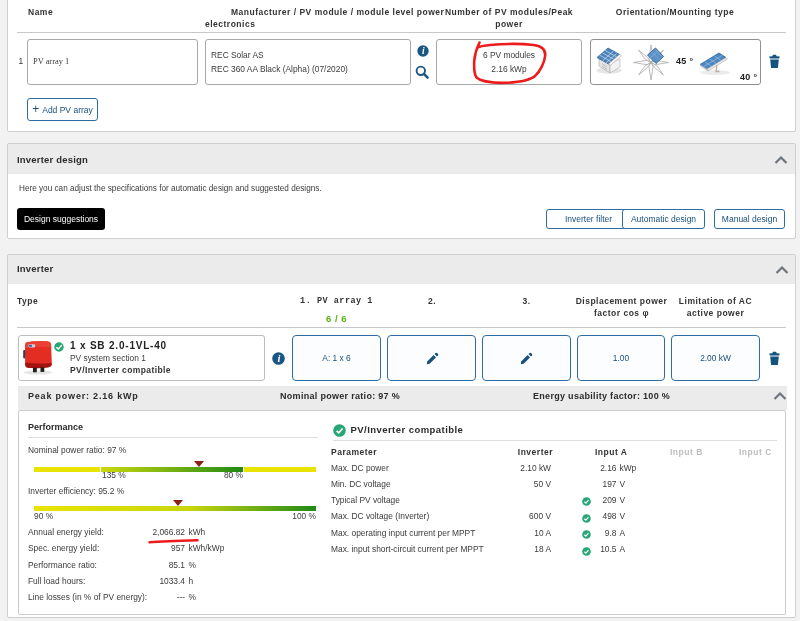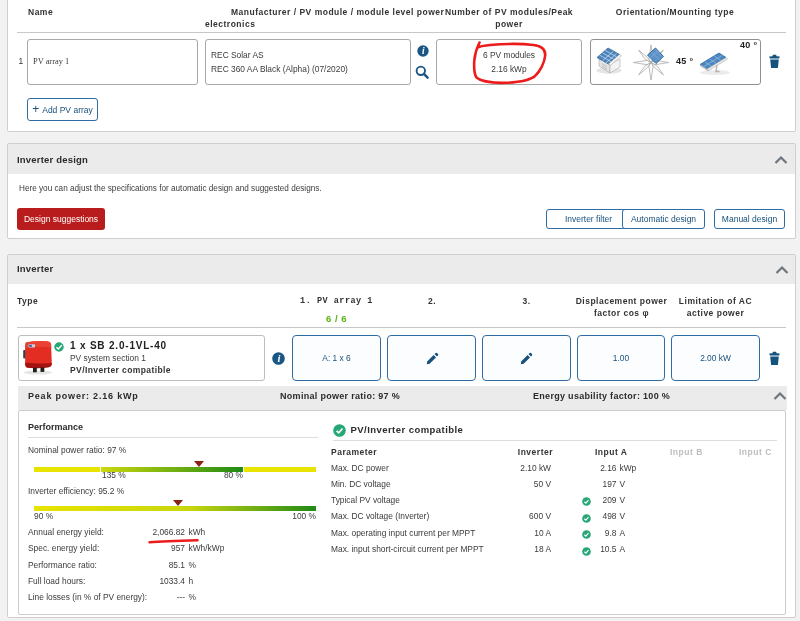--- a/index.html
+++ b/index.html
@@ -103,37 +103,37 @@
   <g stroke="#a9c6e2" stroke-width="0.6">
     <line x1="7" y1="12" x2="14" y2="16.5"></line>
       <line x1="11.7" y1="9.1" x2="18.7" y2="13.6"></line>
       <line x1="16.4" y1="6.2" x2="23.4" y2="10.7"></line>
     <line x1="5.5" y1="16.7" x2="24.5" y2="5.2"></line>
   </g>
   <polygon points="2,14.5 9,19 10,21 3,16.5" fill="#cdcdcd" stroke="#a5a5a5" stroke-width="0.4"></polygon>
   <polygon points="9,19 28,7.5 29.5,9 10,21" fill="#e8e8e8" stroke="#9f9f9f" stroke-width="0.5"></polygon>
   <path d="M 19 15 L 18 21.5 L 21.5 21.5" fill="none" stroke="#b0b0b0" stroke-width="1.3"></path>
 </svg>
-<div class="g9" style="left:740px; top:41px; color:#222;">40 °</div>
+<div class="g9" style="left:740px; top:73px; color:#222;">40 °</div>
 
 <svg style="left:768px; top:54px;" width="13" height="15" viewBox="0 0 13 15">
   <path d="M 4.9 0.8 L 8.1 0.8 L 8.6 2.2 L 11.8 2.6 L 11.2 4.6 L 1.8 4.6 L 1.2 2.6 L 4.4 2.2 Z" fill="#14537e"></path>
   <path d="M 2.2 5.4 L 10.8 5.4 L 9.9 14 L 3.1 14 Z" fill="#14537e"></path>
 </svg>
 
 <div class="btn-o" style="left:27px; top:98px; width:71px; height:23px;"><span style="font-size:12px; margin-right:3px; margin-top:-1px;">+</span>Add PV array</div>
 
 <div class="card" style="left:7px; top:143px; width:789px; height:96px;"></div>
 <div class="band" style="left:8px; top:144px; width:787px; height:30px;"></div>
 <div class="H" style="left:17px; top:155px;">Inverter design</div>
 <svg style="left:774px; top:155px;" width="14" height="10" viewBox="0 0 14 10">
   <polyline points="1.5,8 7,2.5 12.5,8" fill="none" stroke="#6e757c" stroke-width="2.2"></polyline>
 </svg>
 <div class="t" style="left:19px; top:184px; font-size:8.2px;">Here you can adjust the specifications for automatic design and suggested designs.</div>
-<div class="abs" style="left:17px; top:208px; width:88px; height:22px; background:#b91c1c; border-radius:3px; color:#fff; font-size:8.5px; display:flex; align-items:center; justify-content:center; white-space:nowrap;">Design suggestions</div>
+<div class="abs" style="left:17px; top:208px; width:88px; height:22px; background:#000000; border-radius:3px; color:#fff; font-size:8.5px; display:flex; align-items:center; justify-content:center; white-space:nowrap;">Design suggestions</div>
 <div class="btn-o" style="left:546px; top:209px; width:85px; height:20px;">Inverter filter</div>
 <div class="btn-o" style="left:622px; top:209px; width:83px; height:20px;">Automatic design</div>
 <div class="btn-o" style="left:714px; top:209px; width:71px; height:20px;">Manual design</div>
 
 <div class="card" style="left:7px; top:254px; width:789px; height:364px;"></div>
 <div class="band" style="left:8px; top:255px; width:787px; height:29px;"></div>
 <div class="H" style="left:17px; top:264px;">Inverter</div>
 <svg style="left:775px; top:265px;" width="14" height="10" viewBox="0 0 14 10">
   <polyline points="1.5,8 7,2.5 12.5,8" fill="none" stroke="#6e757c" stroke-width="2.2"></polyline>
 </svg>

